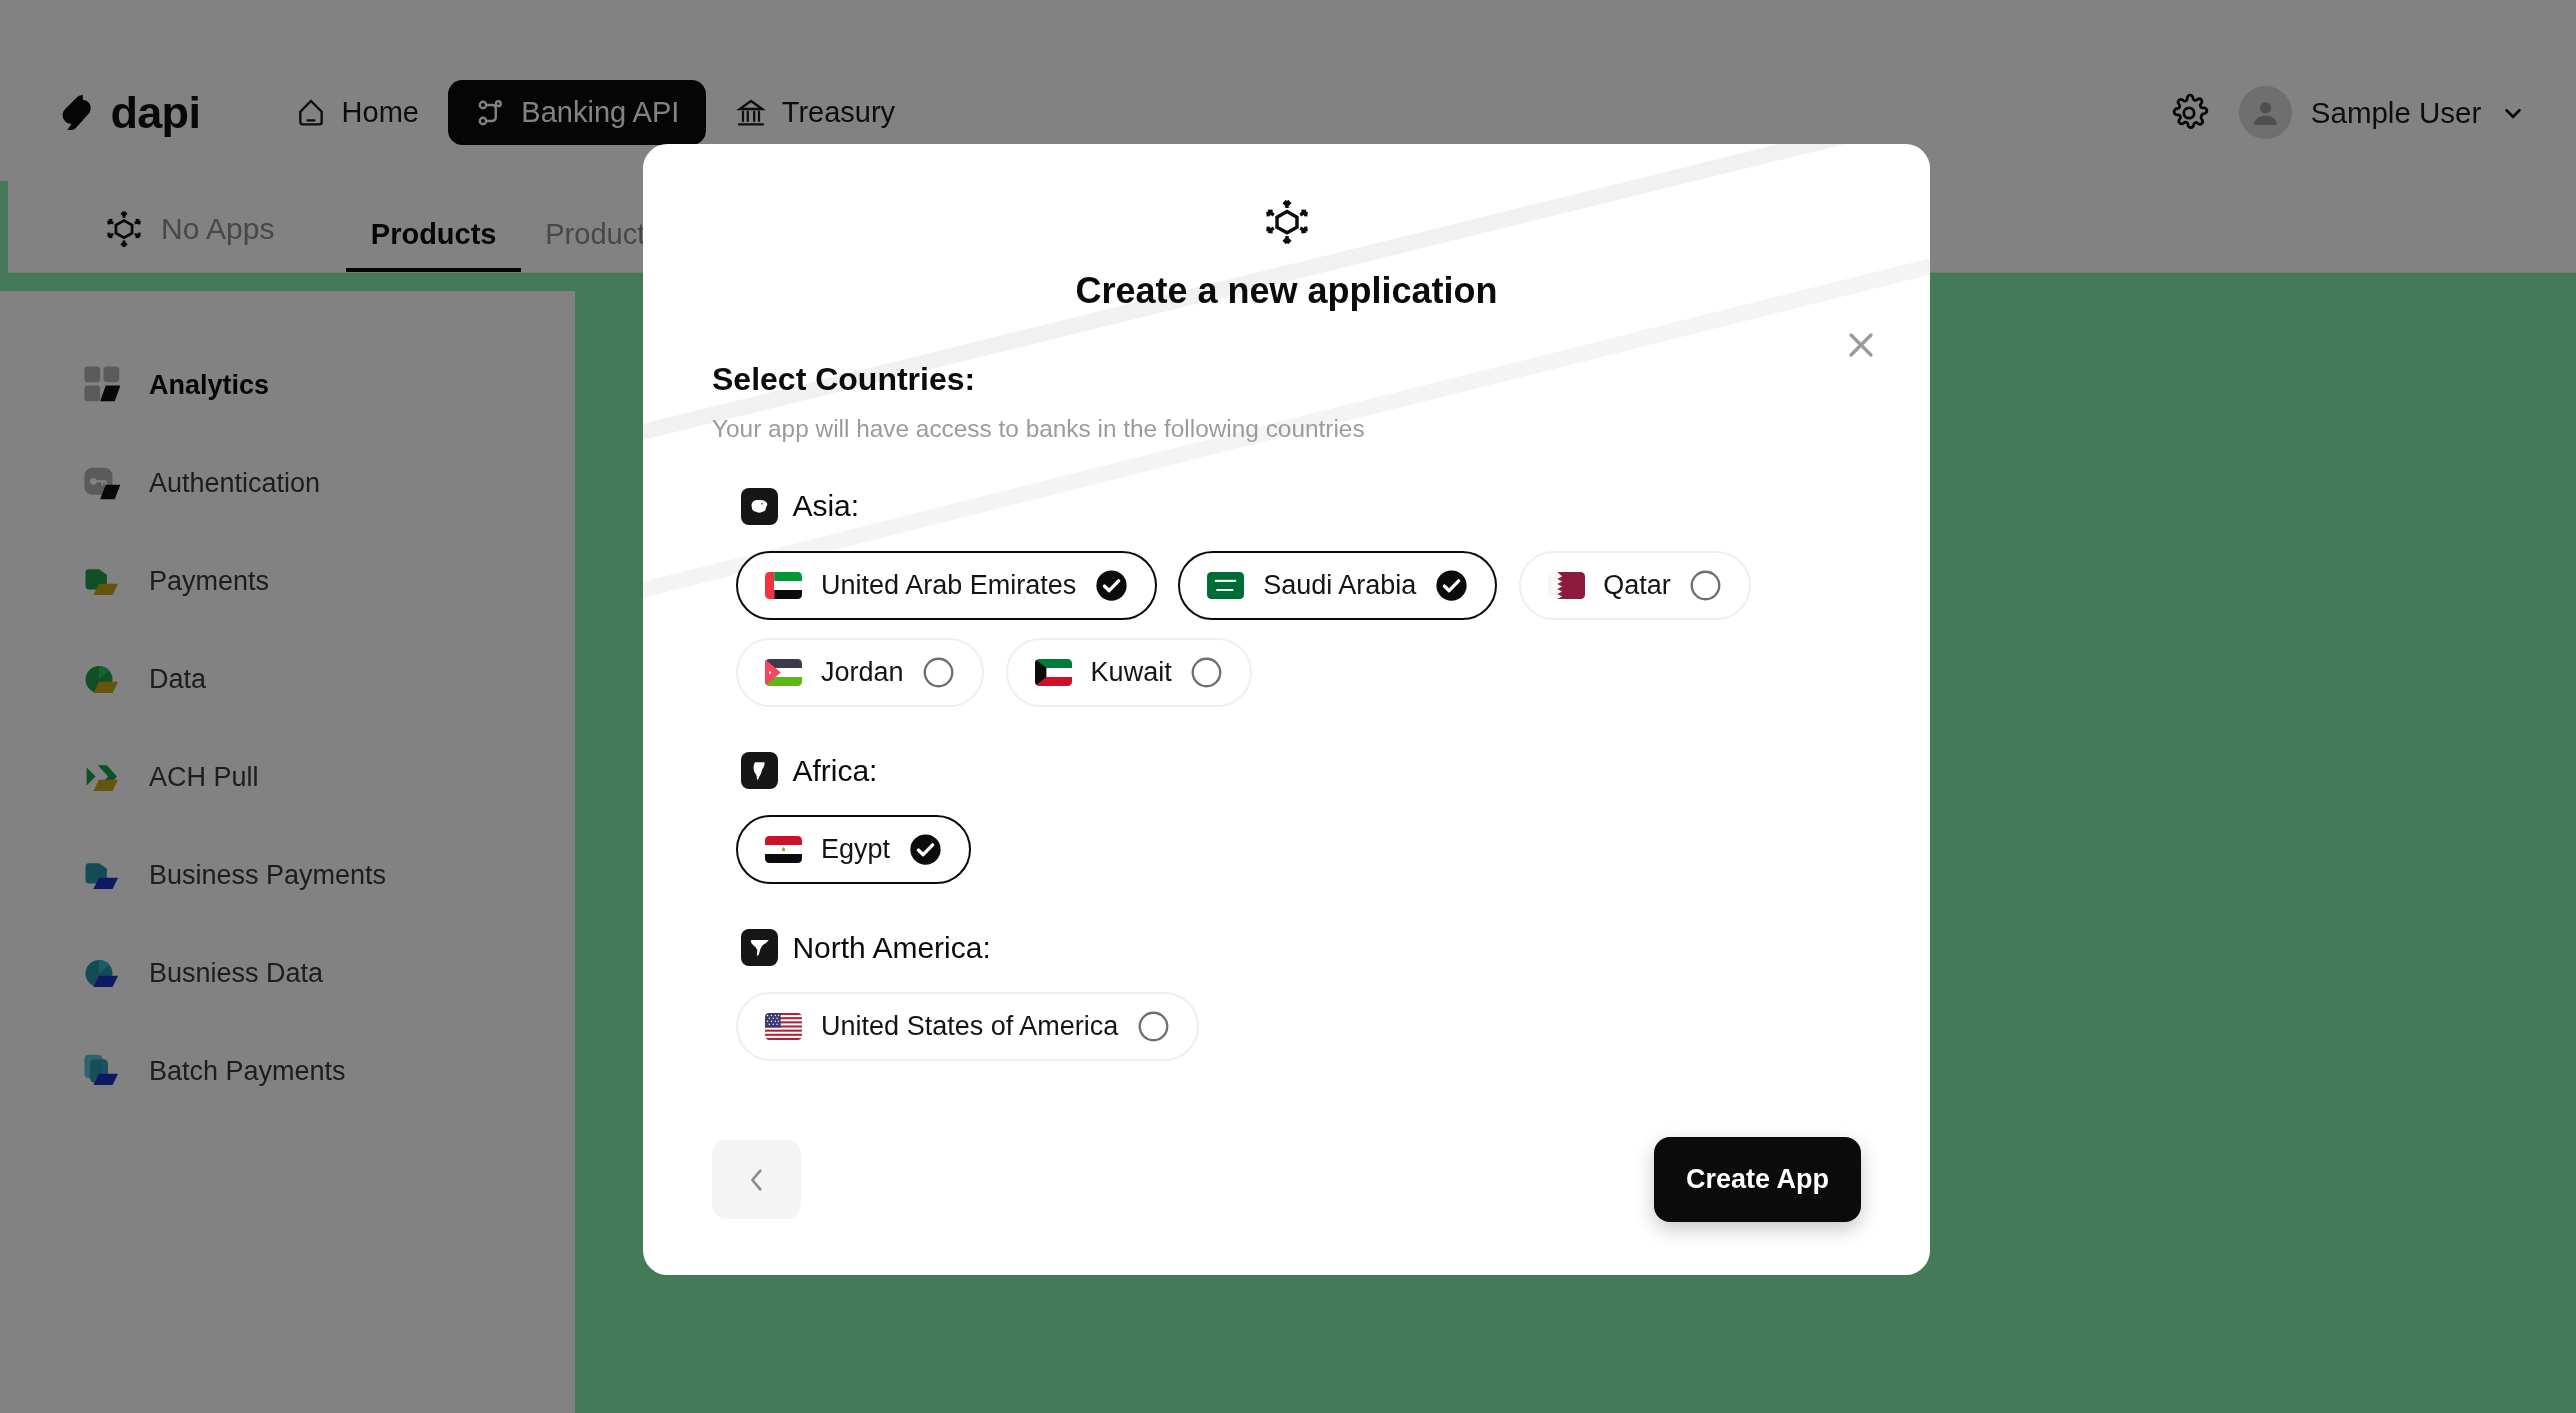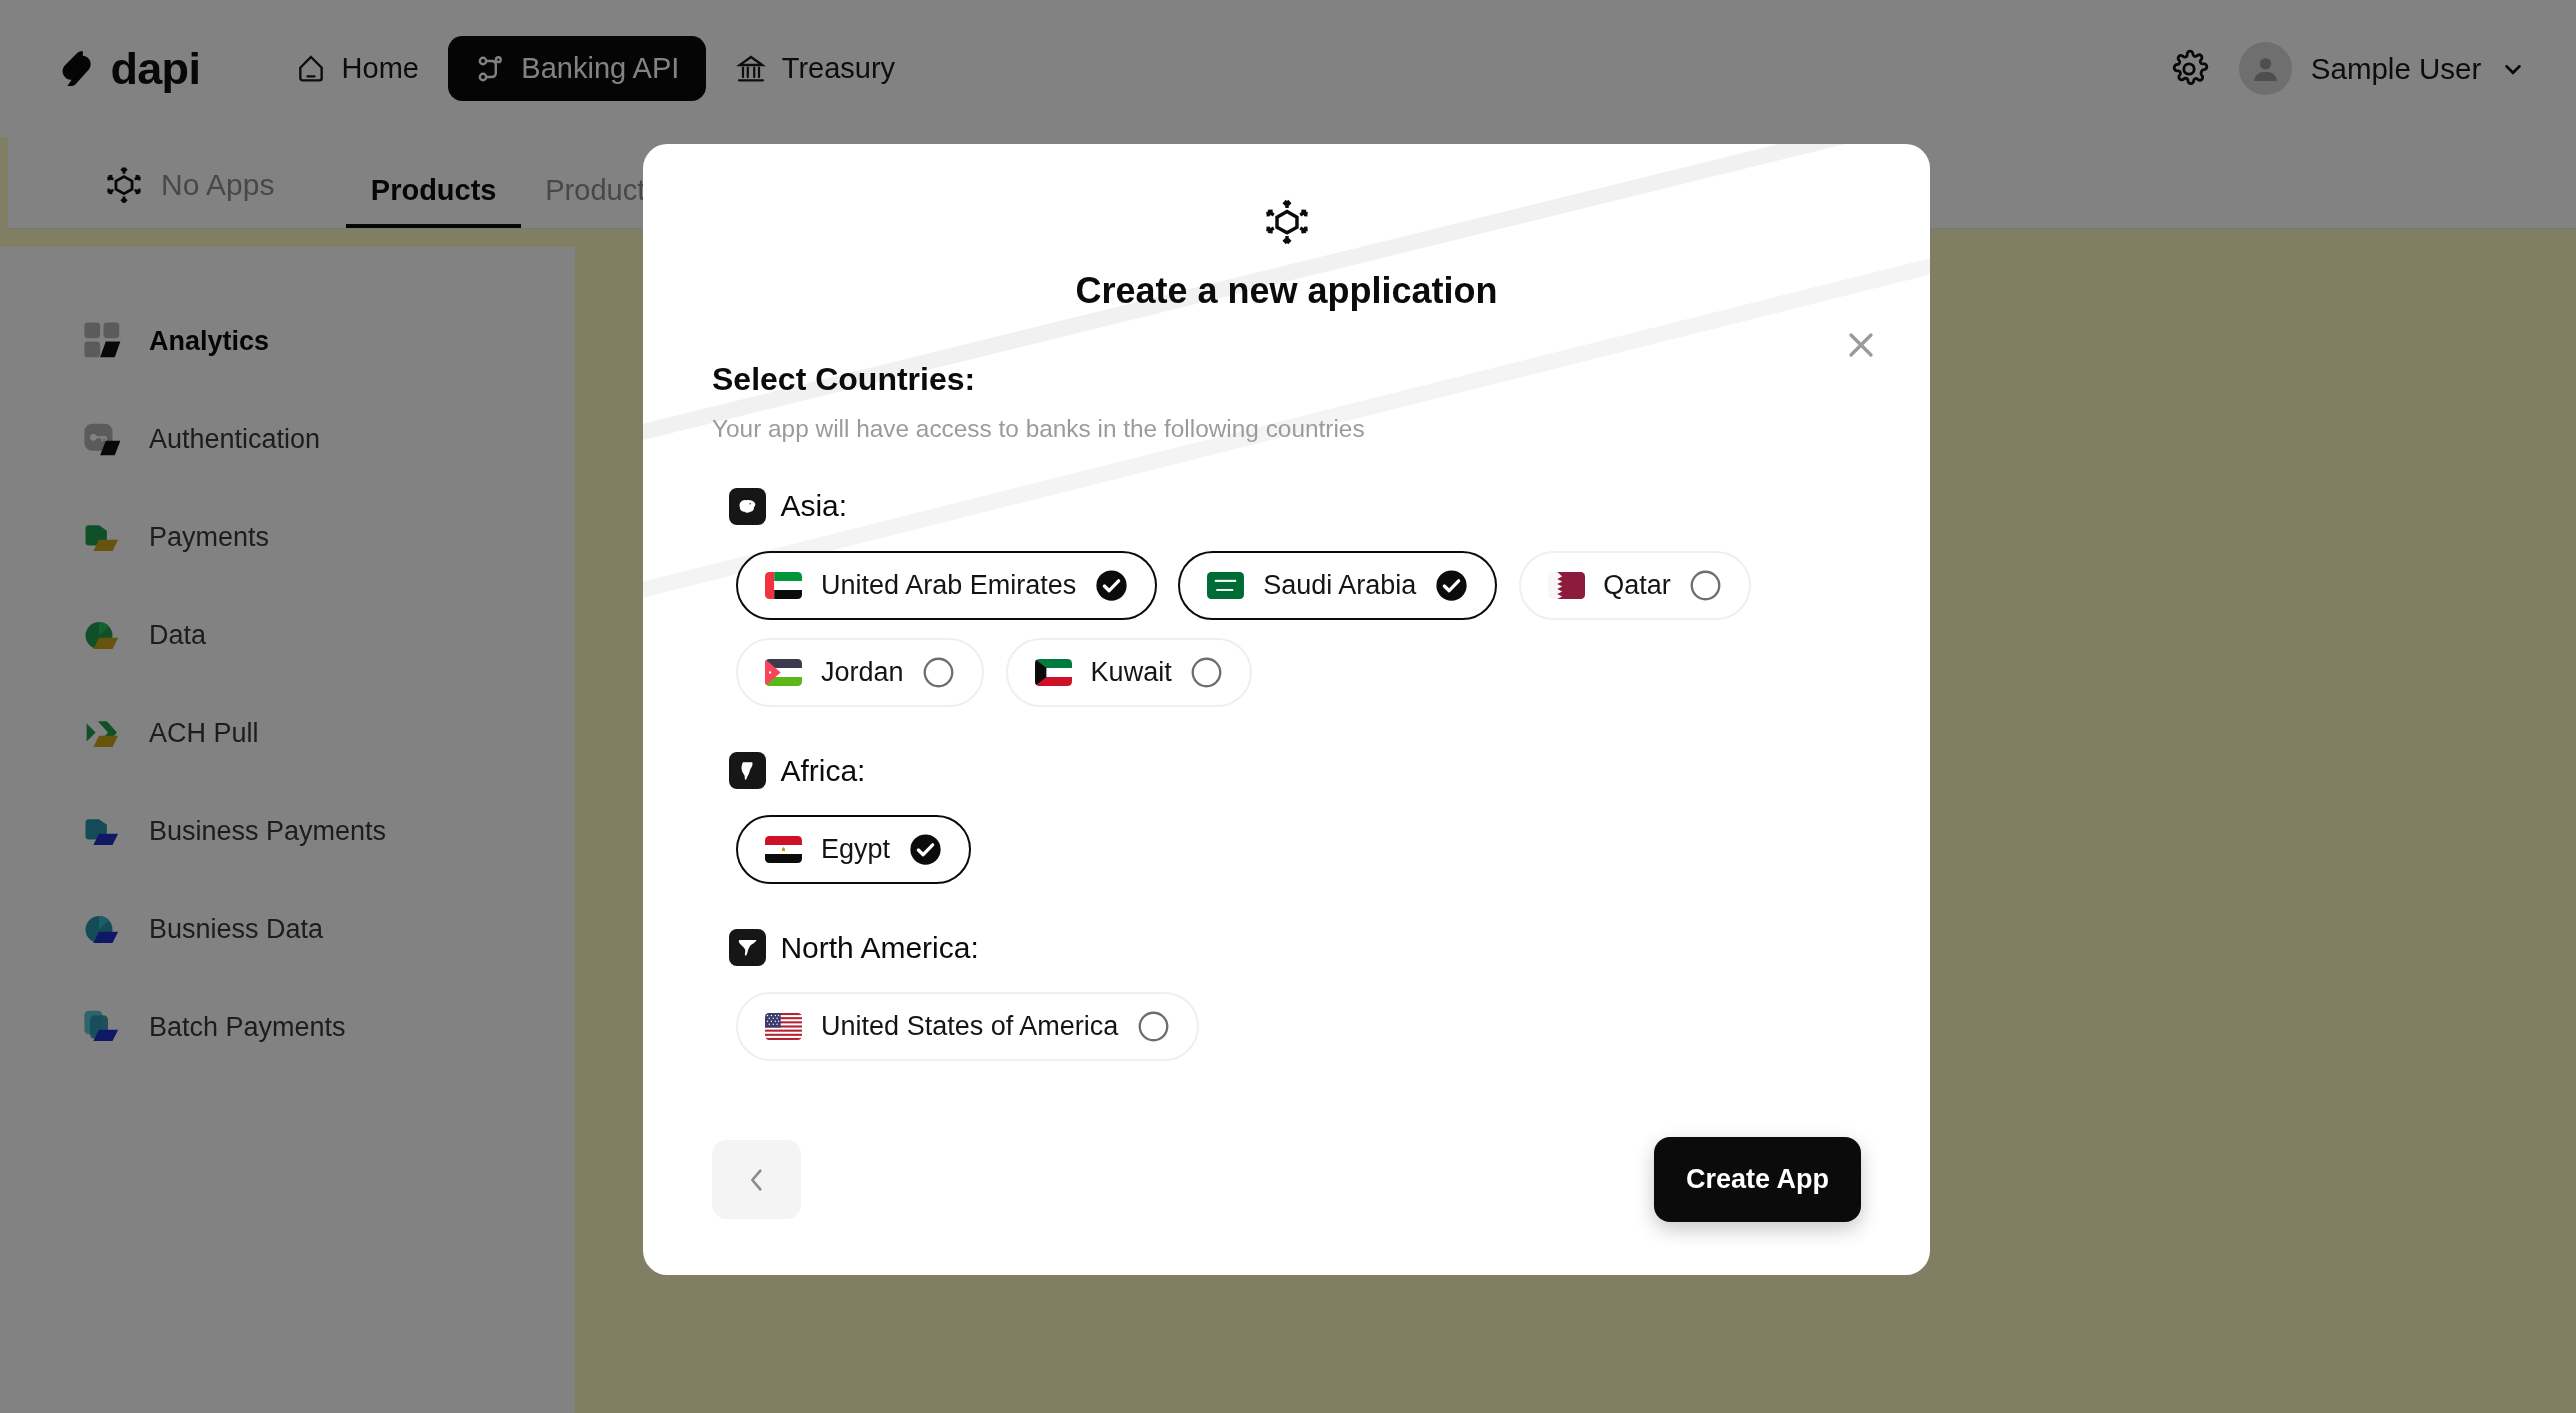--- a/index.html
+++ b/index.html
@@ -4,21 +4,21 @@
 <style>
   * { box-sizing: border-box; margin: 0; padding: 0; }
   html, body {
     width: 2576px; height: 1414px;
     font-family: "Liberation Sans", sans-serif;
     background: #ffffff;
     overflow: hidden;
   }
 
   
-  #page-root { position: absolute; inset: 0; background: #fef9c3; }
+  #page-root { position: absolute; inset: 0; background: #86efac; margin-top: 44px; }
 
   
   .topnav {
     position: absolute; left: 0; top: 0; width: 2576px; height: 137px;
     background: #ffffff;
     display: flex; align-items: center;
   }
   .brand { display: flex; align-items: center; margin-left: 54px; gap: 11.5px; }
   .brand-mark { width: 45px; height: 45px; flex: none; }
   .brand-name { font-size: 45px; font-weight: 700; color: #111; letter-spacing: -0.7px; }
@@ -91,21 +91,21 @@
 
   .modal-head { position: relative; padding-top: 52px; text-align: center; z-index: 2; }
   .modal-logo { width: 52px; height: 52px; margin: 0 auto; display: block; }
   .modal-title { font-size: 36px; font-weight: 700; color: #0b0b0b; margin-top: 21.6px; }
 
   .modal-body { position: relative; padding: 0 69px; z-index: 2; }
   .section-title { font-size: 32px; font-weight: 700; color: #0b0b0b; margin-top: 49px; }
   .section-sub { font-size: 24.4px; color: #9b9b9b; margin-top: 17px; }
 
   .continent-block { margin-top: 45px; }
-  .continent-head { display: flex; align-items: center; gap: 14.4px; margin-left: 17px; }
+  .continent-head { display: flex; align-items: center; gap: 14.4px; margin-left: 29px; }
   .continent-icon {
     width: 37px; height: 37px; border-radius: 8px; background: #161616;
     display: flex; align-items: center; justify-content: center; flex: none;
   }
   .continent-name { font-size: 30px; color: #0b0b0b; }
 
   .chips { display: flex; flex-wrap: wrap; gap: 18.7px 21.6px; margin-top: 26px; margin-left: 24.4px; }
   .chip {
     display: inline-flex; align-items: center; gap: 18.7px;
     height: 69px; padding: 12px 27px; border-radius: 35px;

